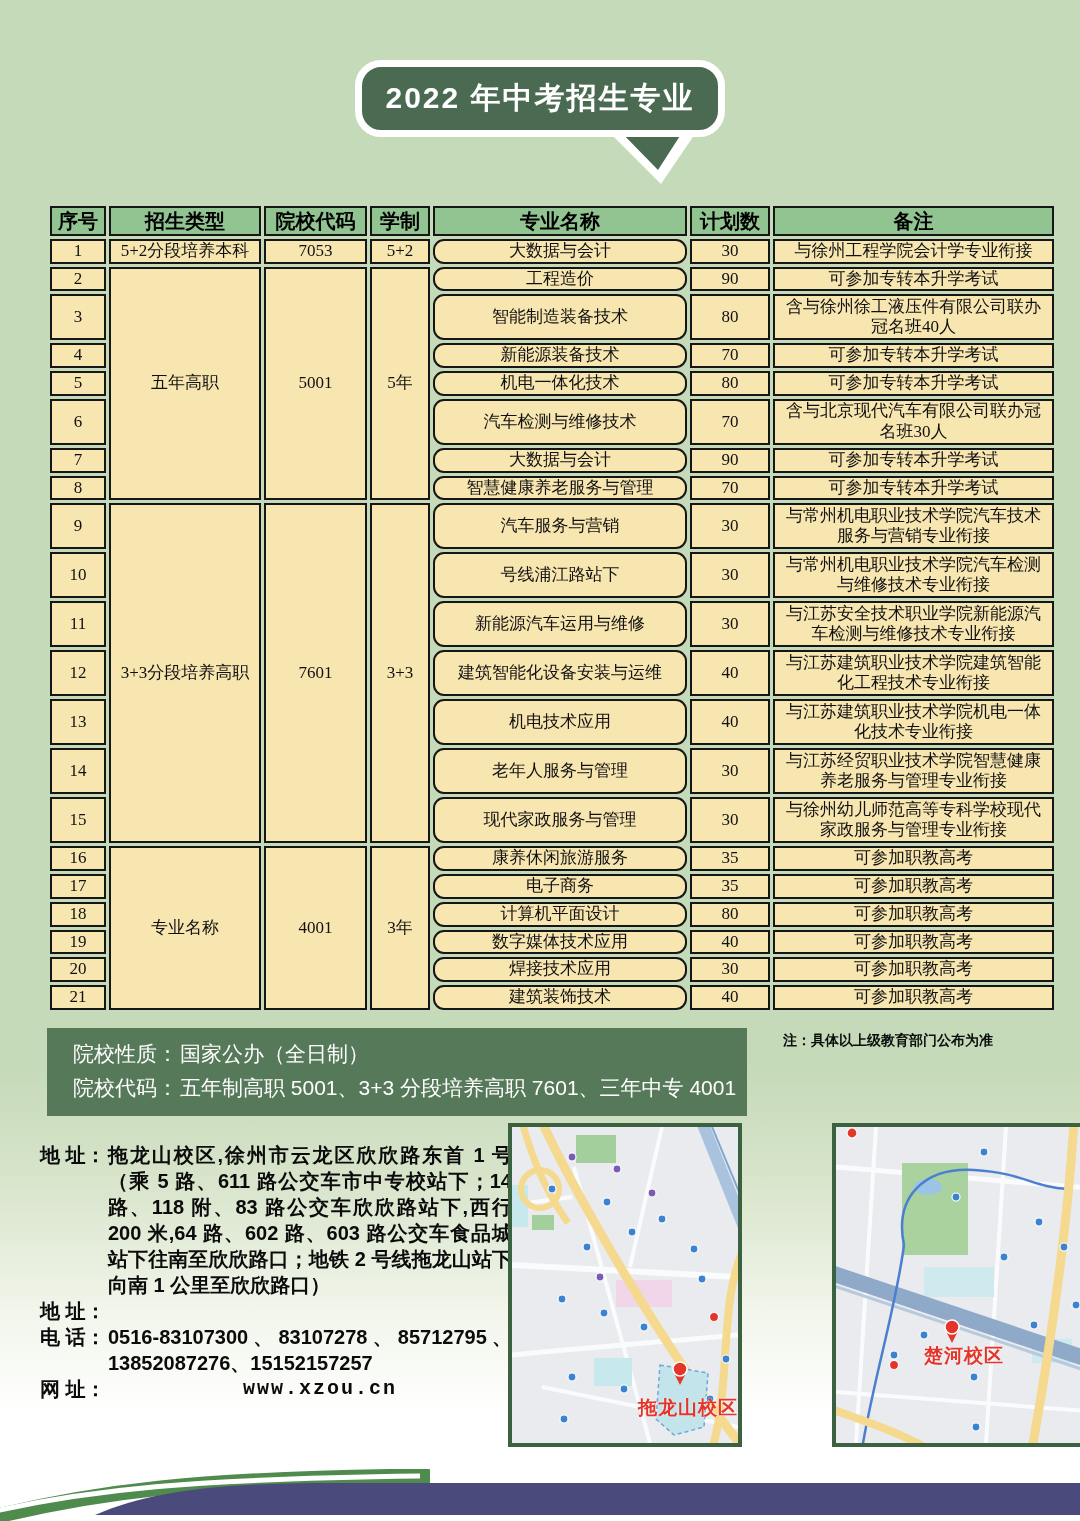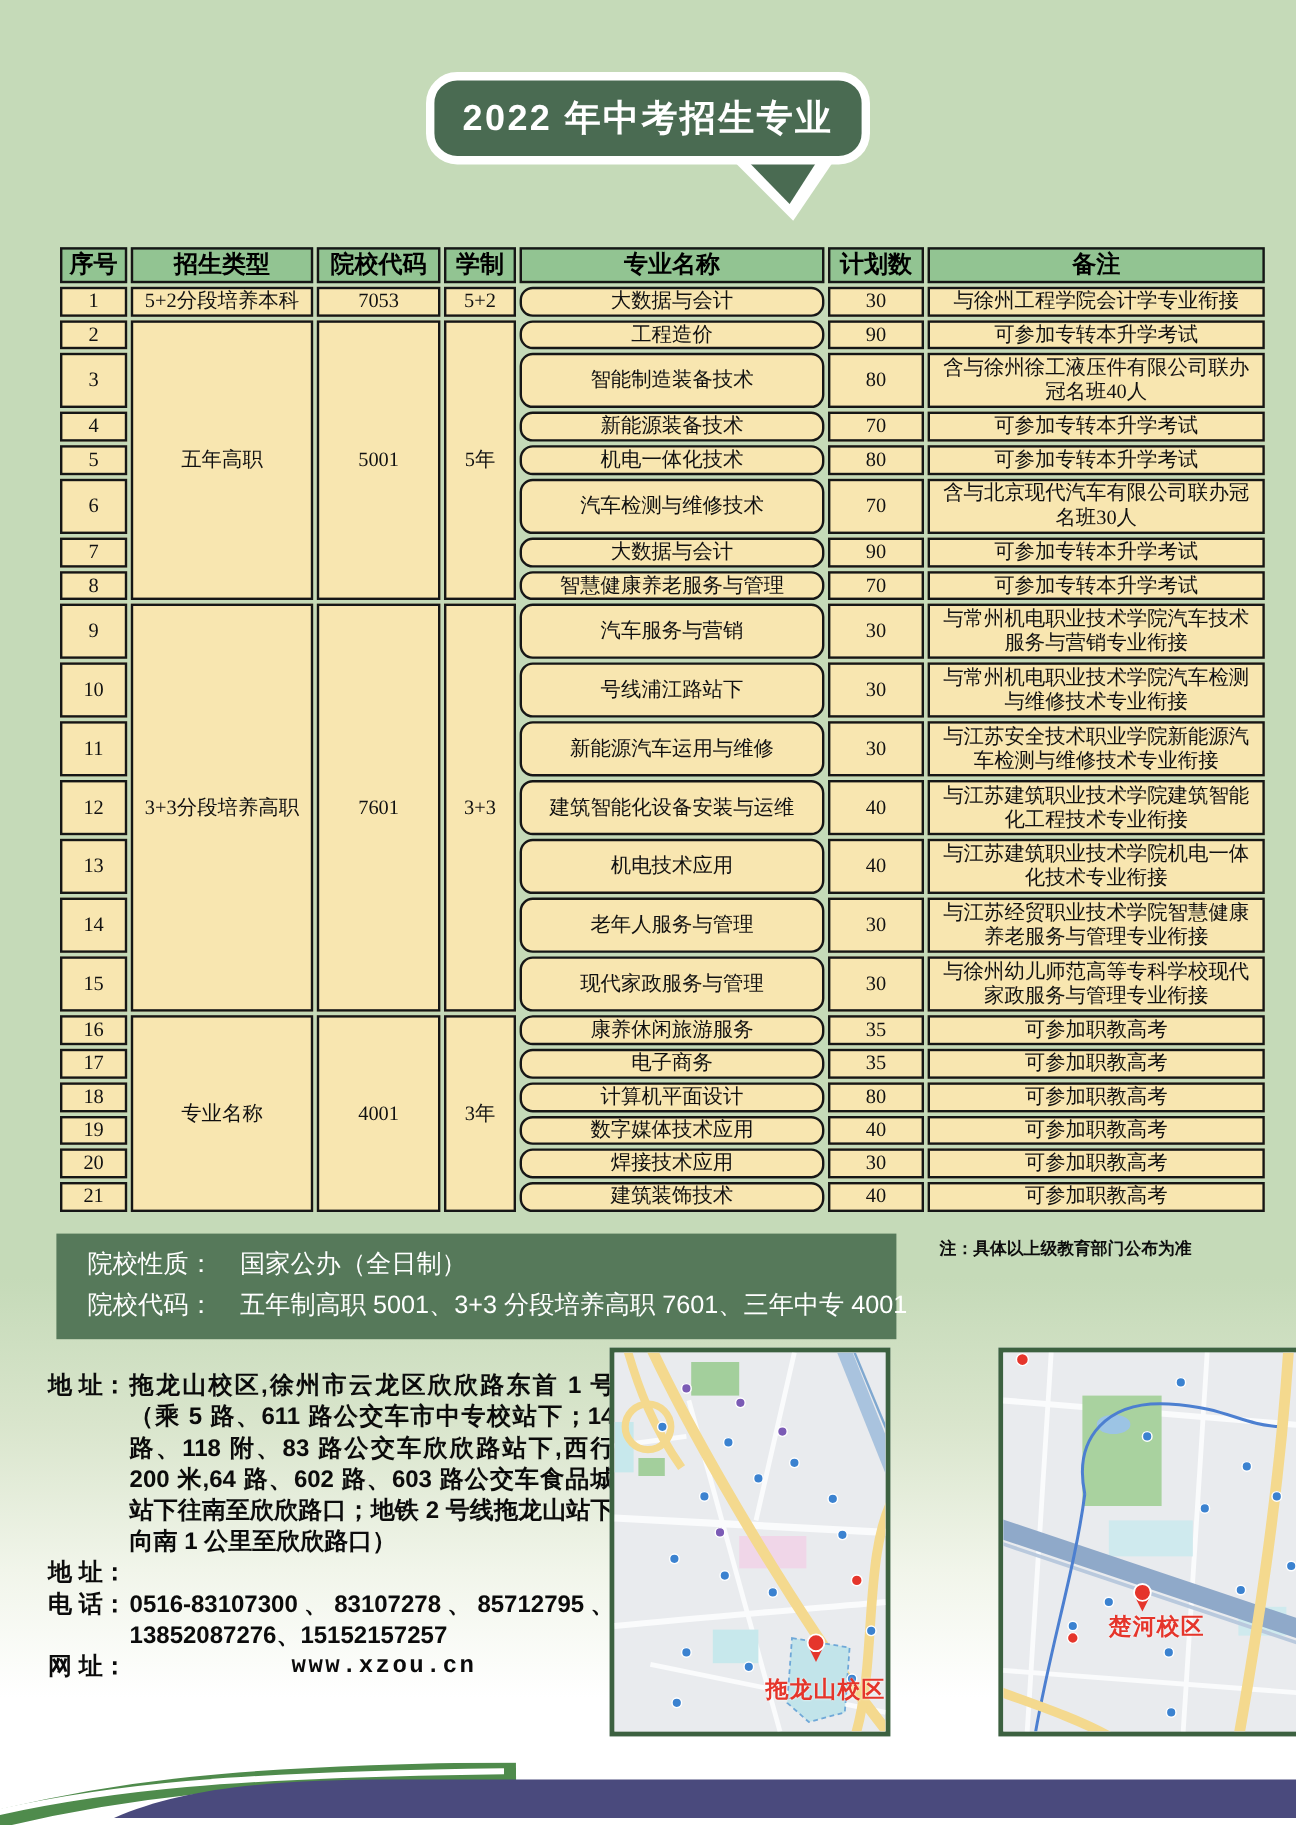--- a/index.html
+++ b/index.html
@@ -41,21 +41,21 @@
   td.c-no,td.c-plan{font-size:18px;}
   td.c-major{font-size:18px;border-radius:11px;}
   td.c-type,td.c-code,td.c-dur{font-size:18px;}
   
   .info-row{position:absolute;left:47px;top:1028px;width:992px;display:flex;align-items:flex-start;}
   .info-box{
     width:700px;box-sizing:border-box;background:#56795a;color:#ffffff;
     padding:9px 24px 12px 26px;font-size:21px;line-height:1.6;font-weight:500;
   }
   .info-line{white-space:nowrap;}
-  .info-label{margin-right:22px;}
+  .info-label{margin-right:2px;}
   .note{margin-left:36px;margin-top:4px;font-size:14px;font-weight:bold;color:#0d0d0d;white-space:nowrap;}
   
   .contact{position:absolute;left:40px;top:1142px;width:472px;font-size:20px;font-weight:600;line-height:26px;color:#0b0b0b;}
   .contact-item{display:flex;}
   .contact-label{flex:0 0 68px;white-space:nowrap;}
   .contact-text{flex:1;text-align:justify;}
   .contact-text.url{font-family:"Liberation Mono",monospace;letter-spacing:2px;padding-left:20px;font-weight:700;text-align:center;}
   
   .map{position:absolute;top:1123px;height:324px;box-sizing:border-box;border:4px solid #3c6140;background:#e9ebee;overflow:hidden;}
   .map1{left:508px;width:234px;}

